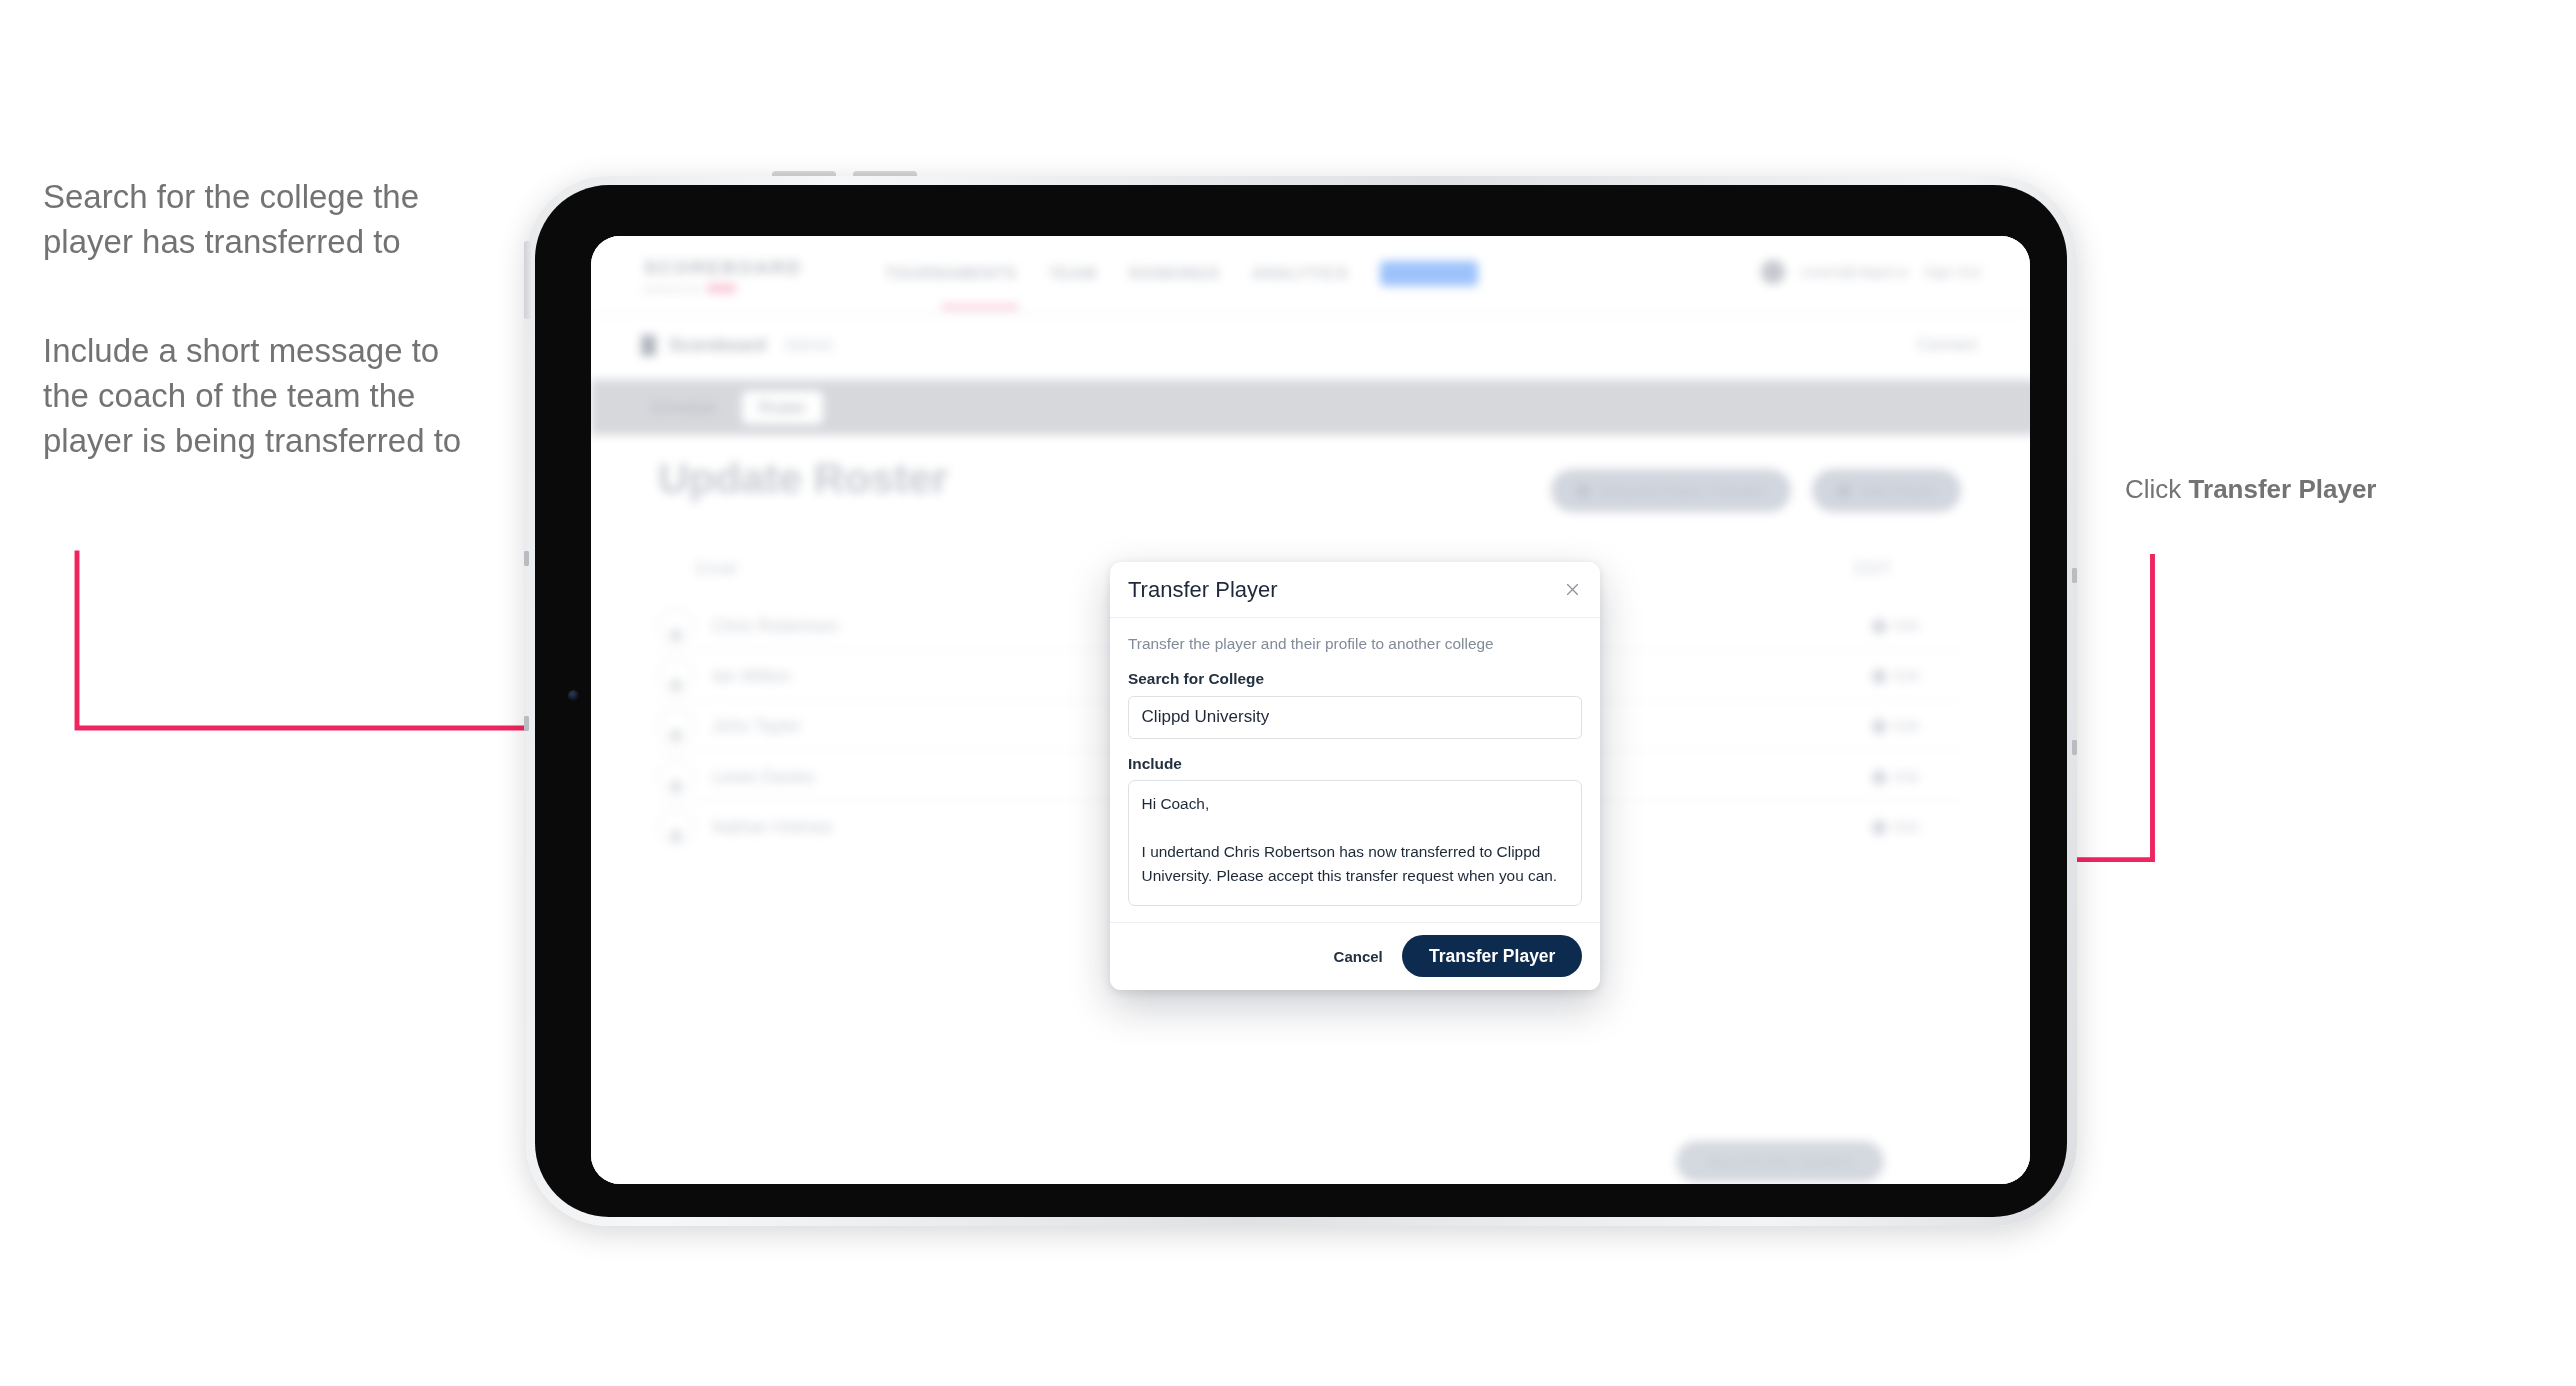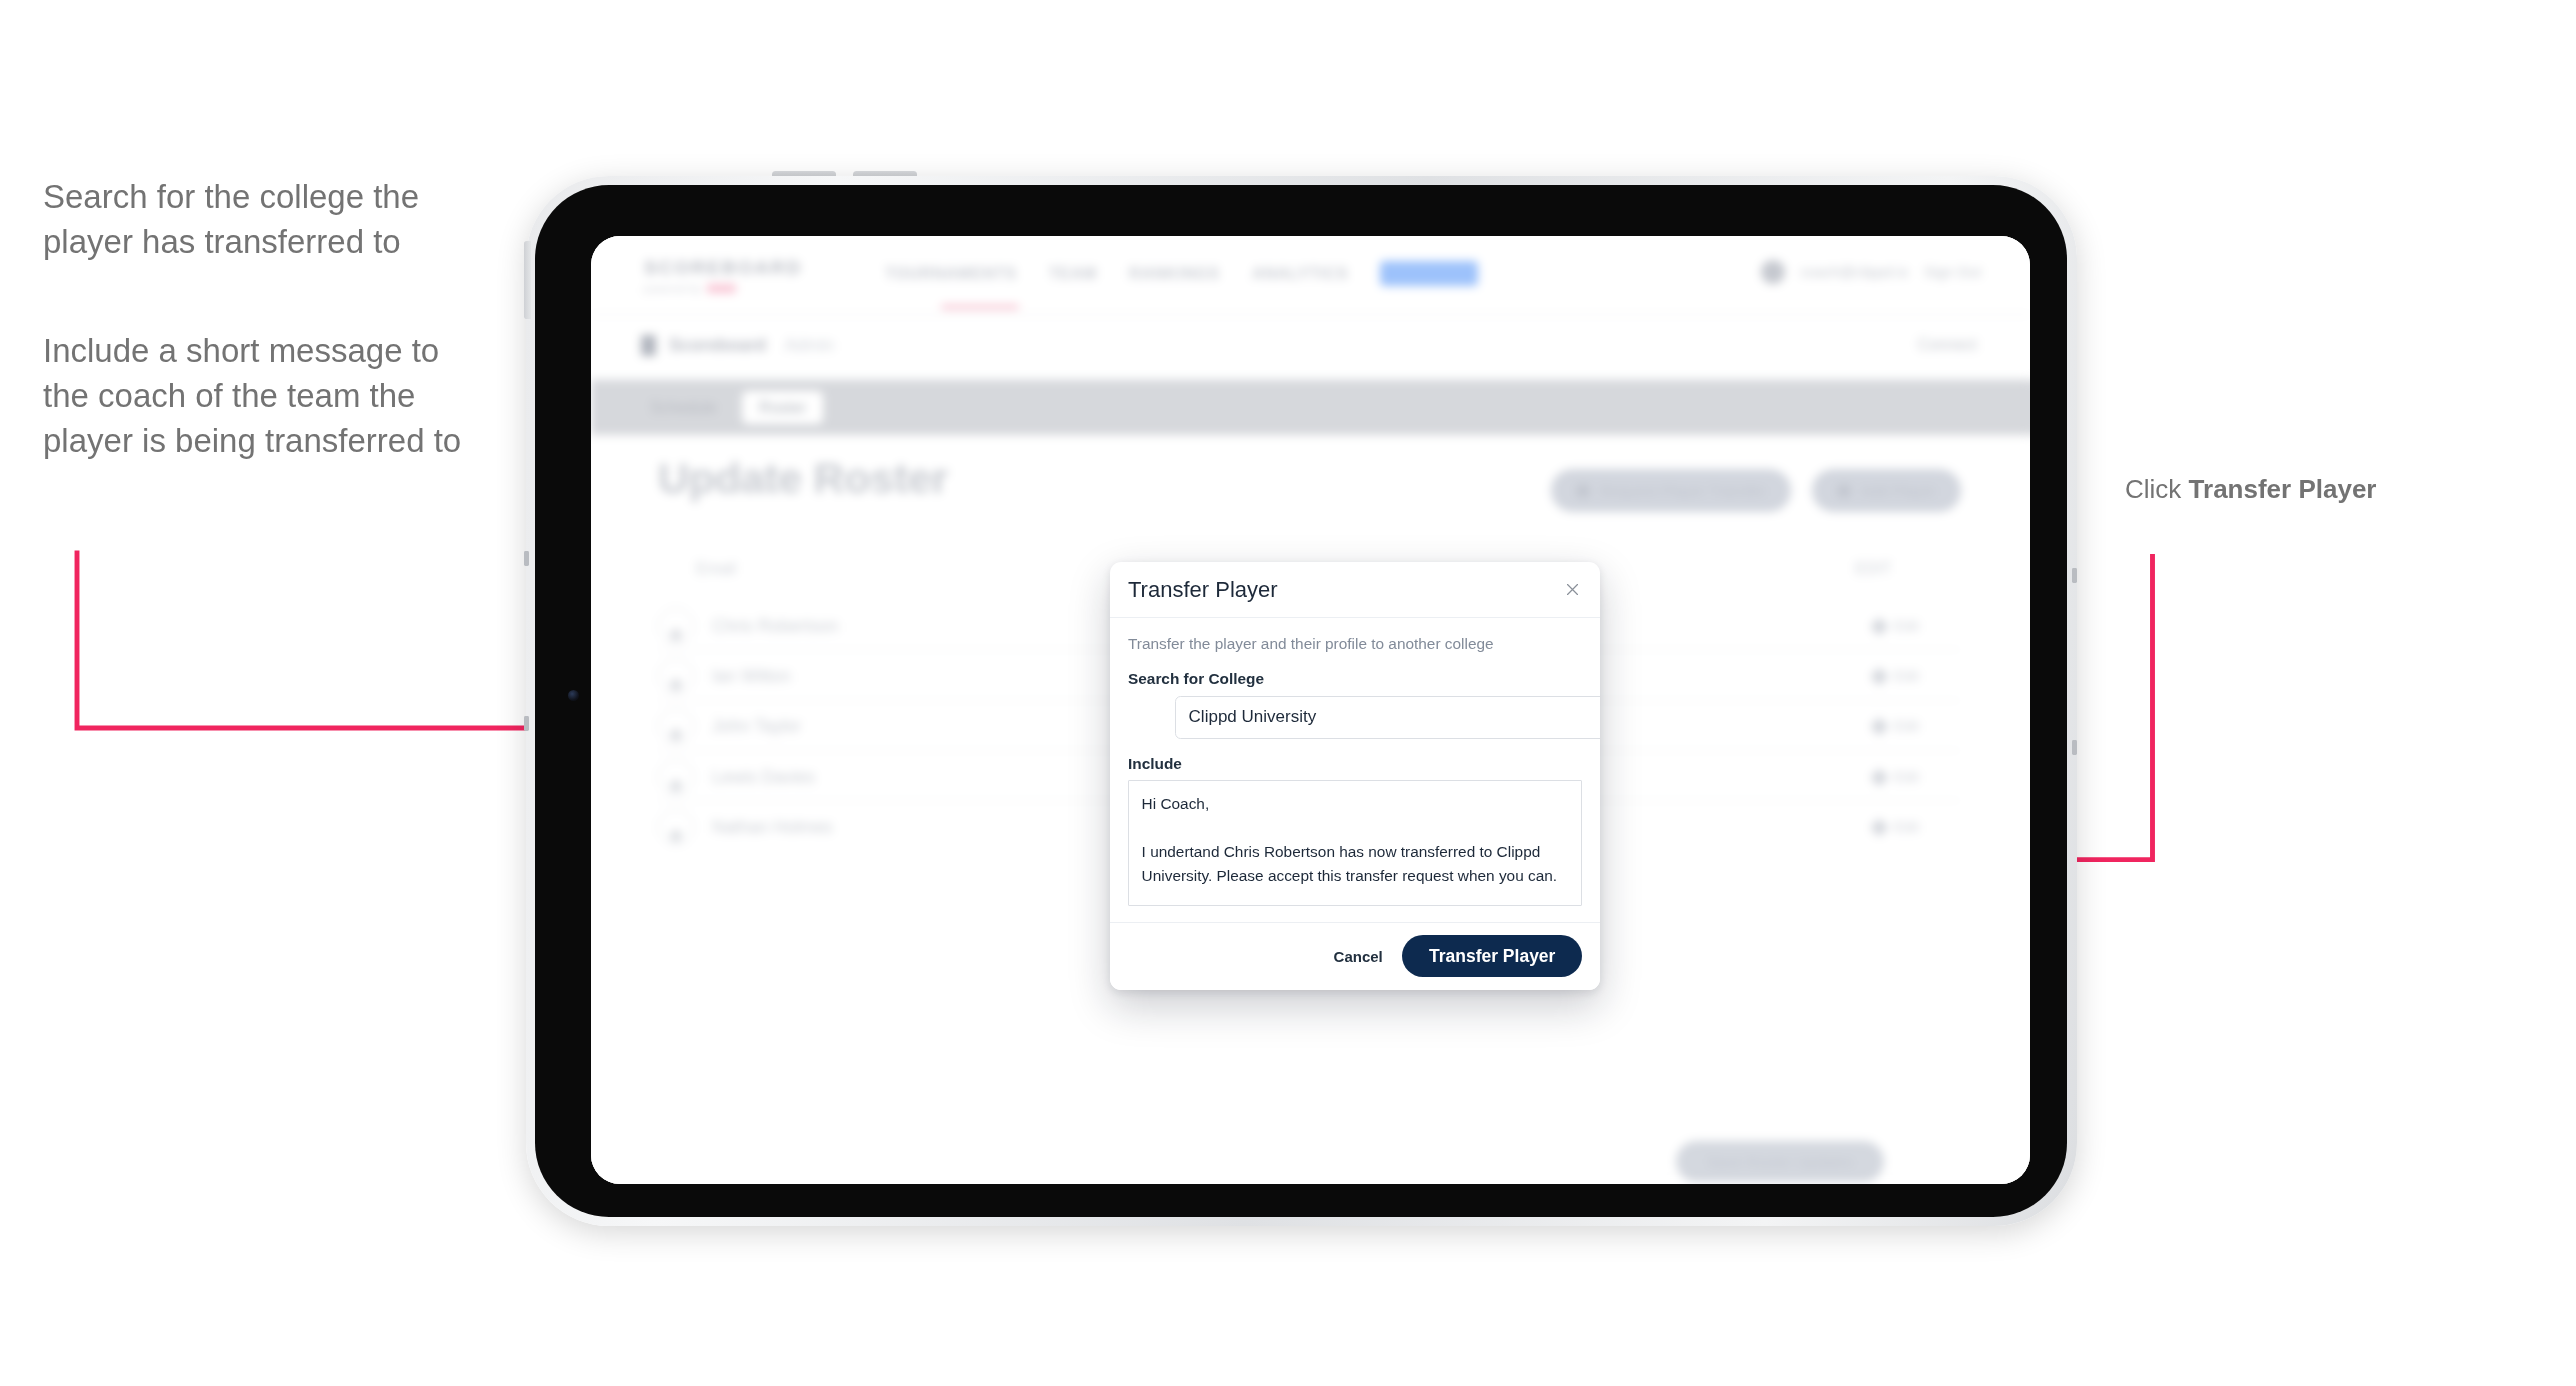--- a/index.html
+++ b/index.html
@@ -172,25 +172,25 @@
   #modal-close{
     position:absolute;right:15.4px;top:15.4px;width:24px;height:24px;
     display:flex;align-items:center;justify-content:center;cursor:pointer;
   }
   #modal-body{padding:17px 18px 15.4px 18px;}
   #modal-desc{font-size:15.4px;color:#828b99;margin-bottom:17px;}
   .field-label{font-size:15.4px;color:#22303f;font-weight:600;margin-bottom:7.7px;}
   #college-input{
     width:100%;box-sizing:border-box;height:43px;border:0.7px solid #dcdfe4;border-radius:5.6px;
     padding:0 12.6px;font-size:17px;color:#1d2939;background:#fff;
-    font-family:"Liberation Sans",sans-serif;outline:none;margin-left:47px;
+    font-family:"Liberation Sans",sans-serif;outline:none;
   }
   #field-message{margin-top:16px;}
   #message-box{
-    width:100%;box-sizing:border-box;height:126px;border:0.7px solid #dcdfe4;border-radius:1px;
+    width:100%;box-sizing:border-box;height:126px;border:0.7px solid #dcdfe4;border-radius:7px;
     padding:10.5px 12.6px;font-size:15.4px;color:#1d2939;background:#fff;
     line-height:1.55;font-family:"Liberation Sans",sans-serif;
     white-space:pre-wrap;overflow:hidden;
   }
   #modal-footer{
     border-top:0.7px solid #eceff3;height:67px;display:flex;align-items:center;
     justify-content:flex-end;gap:19.6px;padding-right:18px;background:#fff;
   }
   #cancel-button{
     background:none;border:none;font-size:15px;color:#22303f;font-weight:bold;

